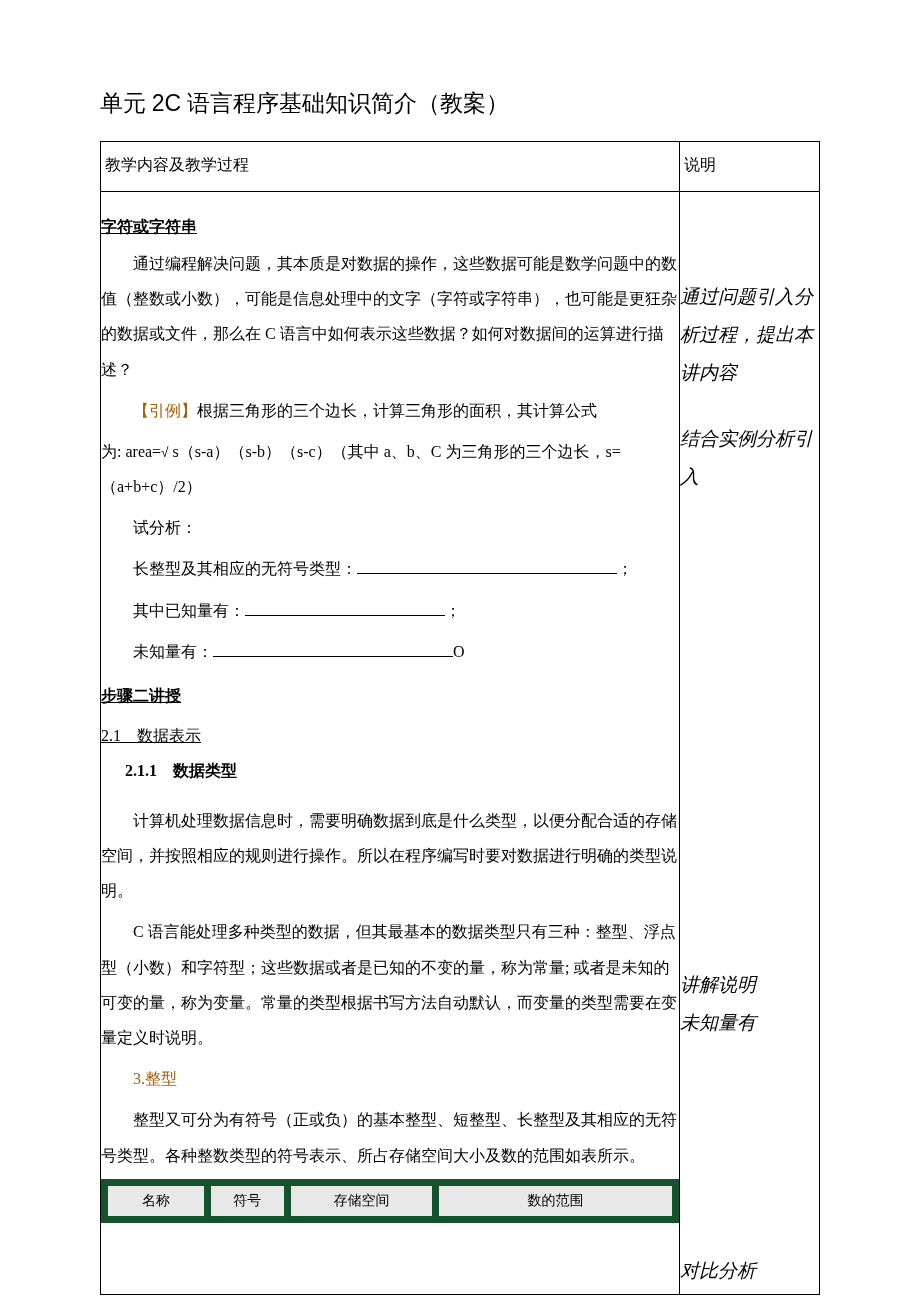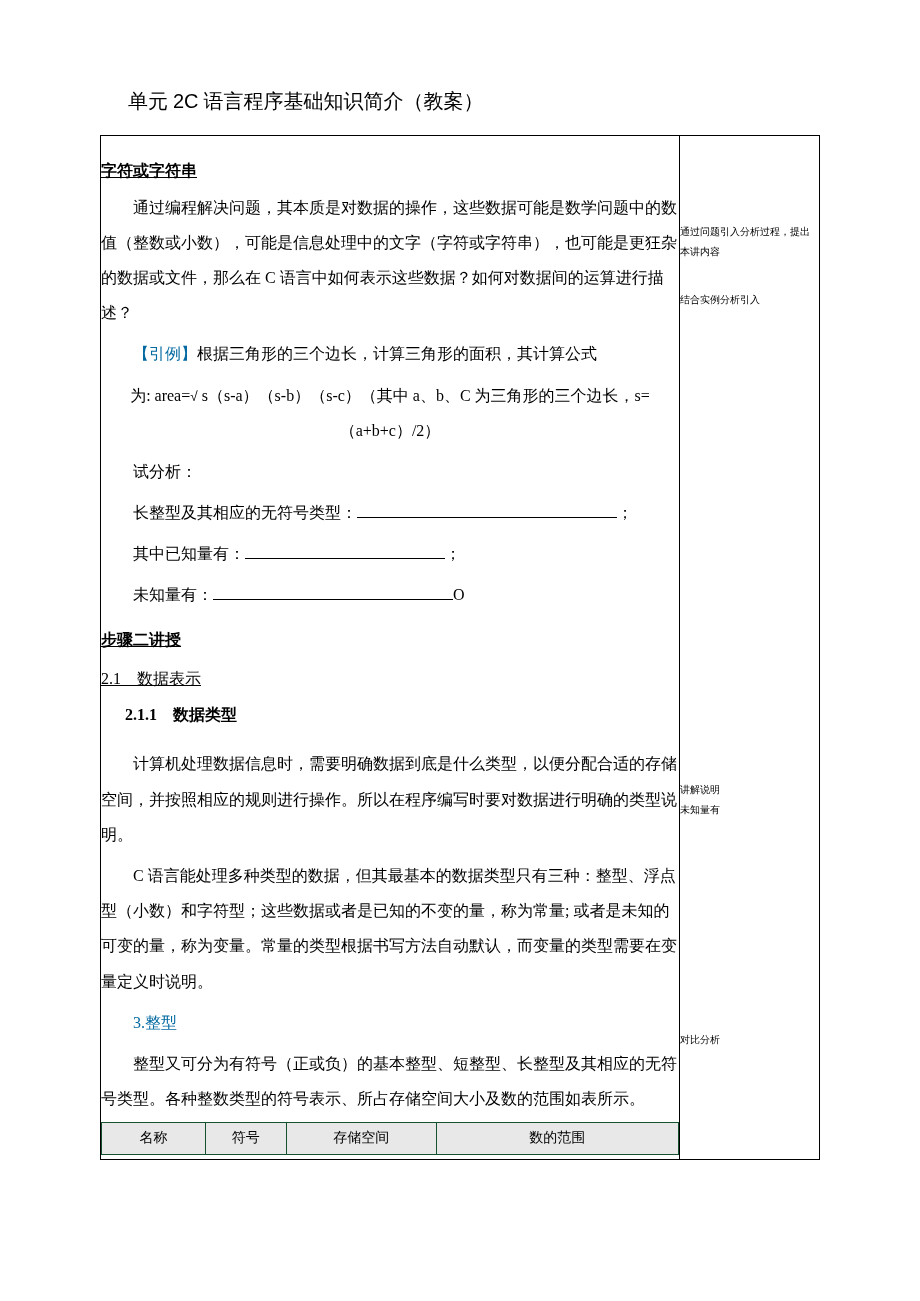--- a/index.html
+++ b/index.html
@@ -6,24 +6,23 @@
   body {
     background: #fff;
     font-family: "SimSun", "宋体", serif;
     font-size: 16px;
     line-height: 1.6;
     color: #000;
     padding: 85px 100px 40px 100px;
     width: 920px;
   }
   .title {
-    font-size: 20px;
+    font-size: 23px;
     font-weight: normal;
     margin-bottom: 18px;
-    margin-left: 28px;
   }
   .title .en {
     font-family: Arial, sans-serif;
   }
   table.layout {
     border-collapse: collapse;
     width: 100%;
     table-layout: fixed;
   }
   table.layout > tbody > tr > td {
@@ -40,68 +39,73 @@
   .step-title {
     font-weight: bold;
     text-decoration: underline;
     margin: 14px 0 6px 0;
   }
   .para {
     text-indent: 2em;
     margin: 6px 0;
     line-height: 2.2;
   }
-  .para-no-indent { margin: 6px 0; line-height: 2.2; text-align: center; }
+  .para-no-indent { margin: 6px 0; line-height: 2.2; }
   .sec-num { margin: 14px 0 0 0; text-decoration: underline; }
   .sub-num { text-indent: 1.5em; margin: 10px 0 19px 0; font-weight: bold; }
-  .blue { color: #0369a1; }
+  .blue { color: #a16207; }
   .blank-line {
     display: inline-block;
     border-bottom: 1px solid #000;
     min-width: 260px;
     height: 1em;
     vertical-align: baseline;
   }
   .blank-line.short { min-width: 200px; }
   .blank-line.med { min-width: 240px; }
   table.inner {
     border-collapse: collapse;
     width: 100%;
     font-size: 14px;
     margin-top: 6px;
   }
   table.inner th, table.inner td {
-    border: 1px solid #14532d;
+    border: 7px solid #14532d;
     padding: 4px 3px;
     text-align: left;
     font-weight: normal;
   }
   table.inner th {
     background: #e8e8e8;
     text-align: center;
   }
   .side-note {
-    font-size: 10px;
+    font-size: 19px;
     line-height: 2;
+    font-style: italic;
   }
   .radic { font-family: Arial, sans-serif; font-style: italic; font-size:0.85em;}
 </style>
 </head>
 <body>
 
 <div class="title">
   <span>单元 </span><span class="en">2C</span><span> 语言程序基础知识简介（教案）</span>
 </div>
 
 <table class="layout">
   <colgroup>
     <col>
     <col class="side-col">
   </colgroup>
   <tbody>
+    <tr>
+      <td class="hdr-cell">教学内容及教学过程</td>
+      <td class="hdr-cell">说明</td>
+    </tr>
     <tr>
       <td>
 
         <div class="step-title">字符或字符串</div>
 
         <p class="para">通过编程解决问题，其本质是对数据的操作，这些数据可能是数学问题中的数值（整数或小数），可能是信息处理中的文字（字符或字符串），也可能是更狂杂的数据或文件，那么在 C 语言中如何表示这些数据？如何对数据间的运算进行描述？</p>
 
         <p class="para">
           <span class="blue">【引例】</span><span>根据三角形的三个边长，计算三角形的面积，其计算公式</span>
         </p>

